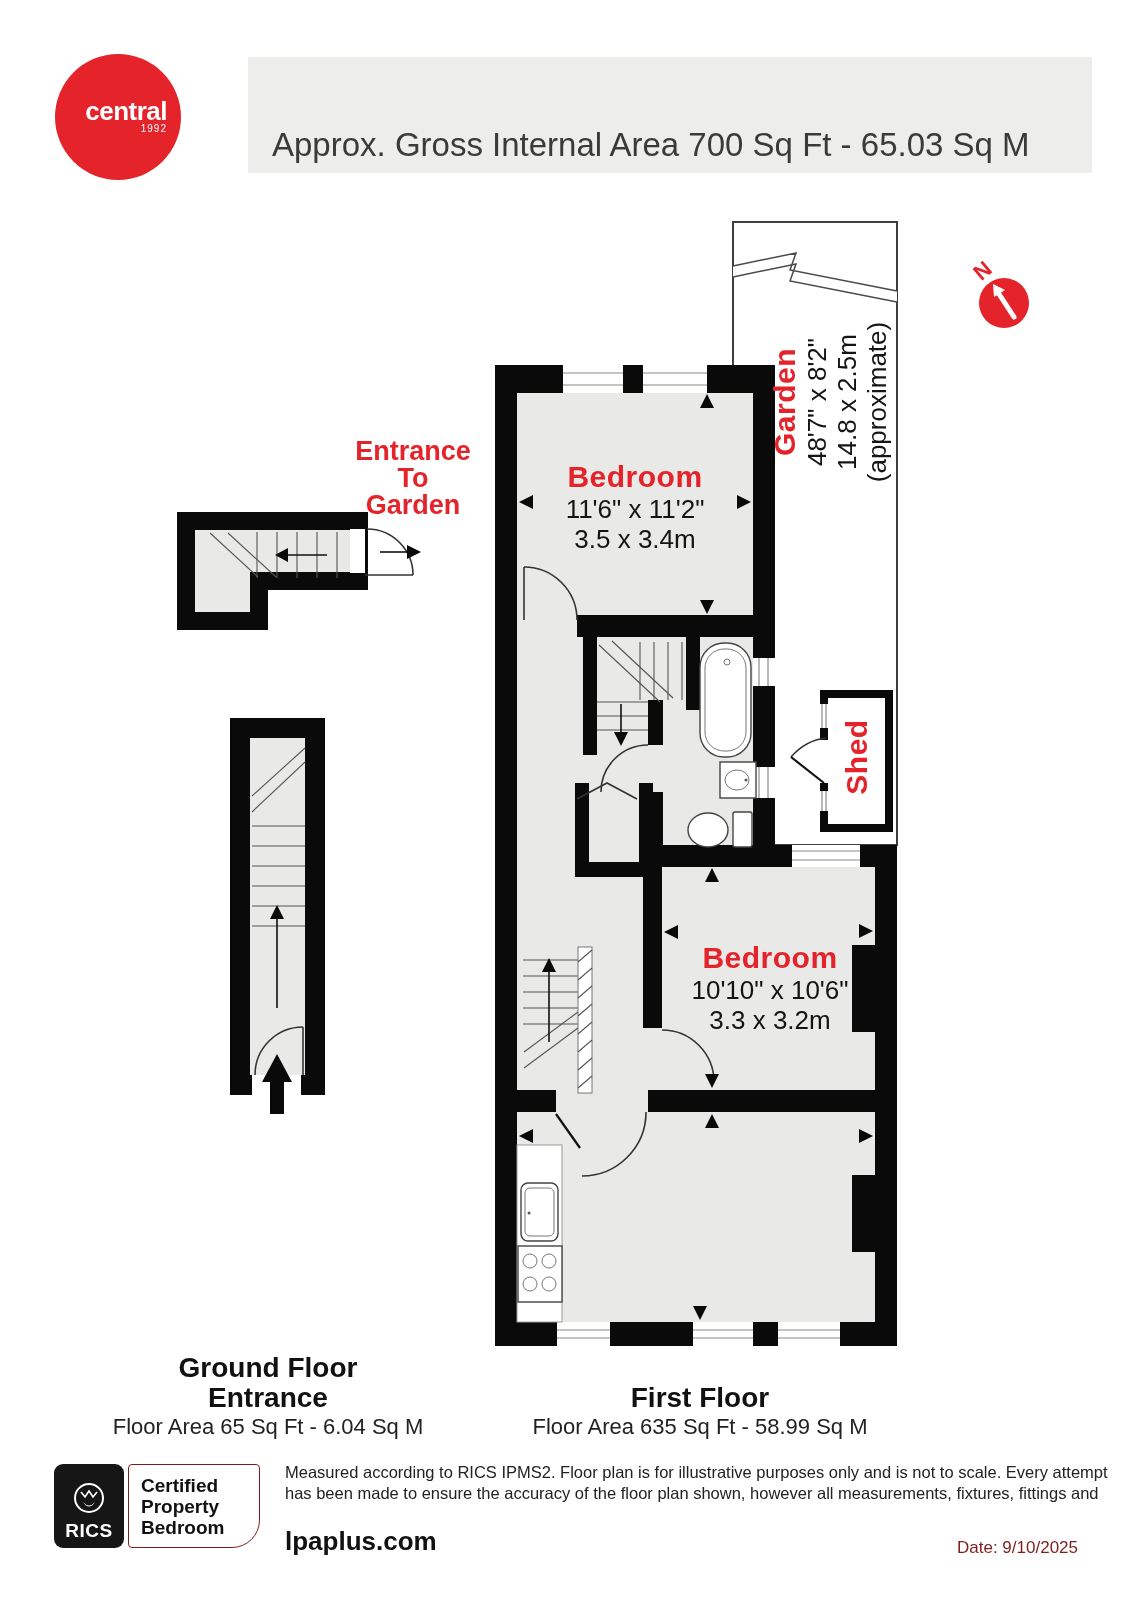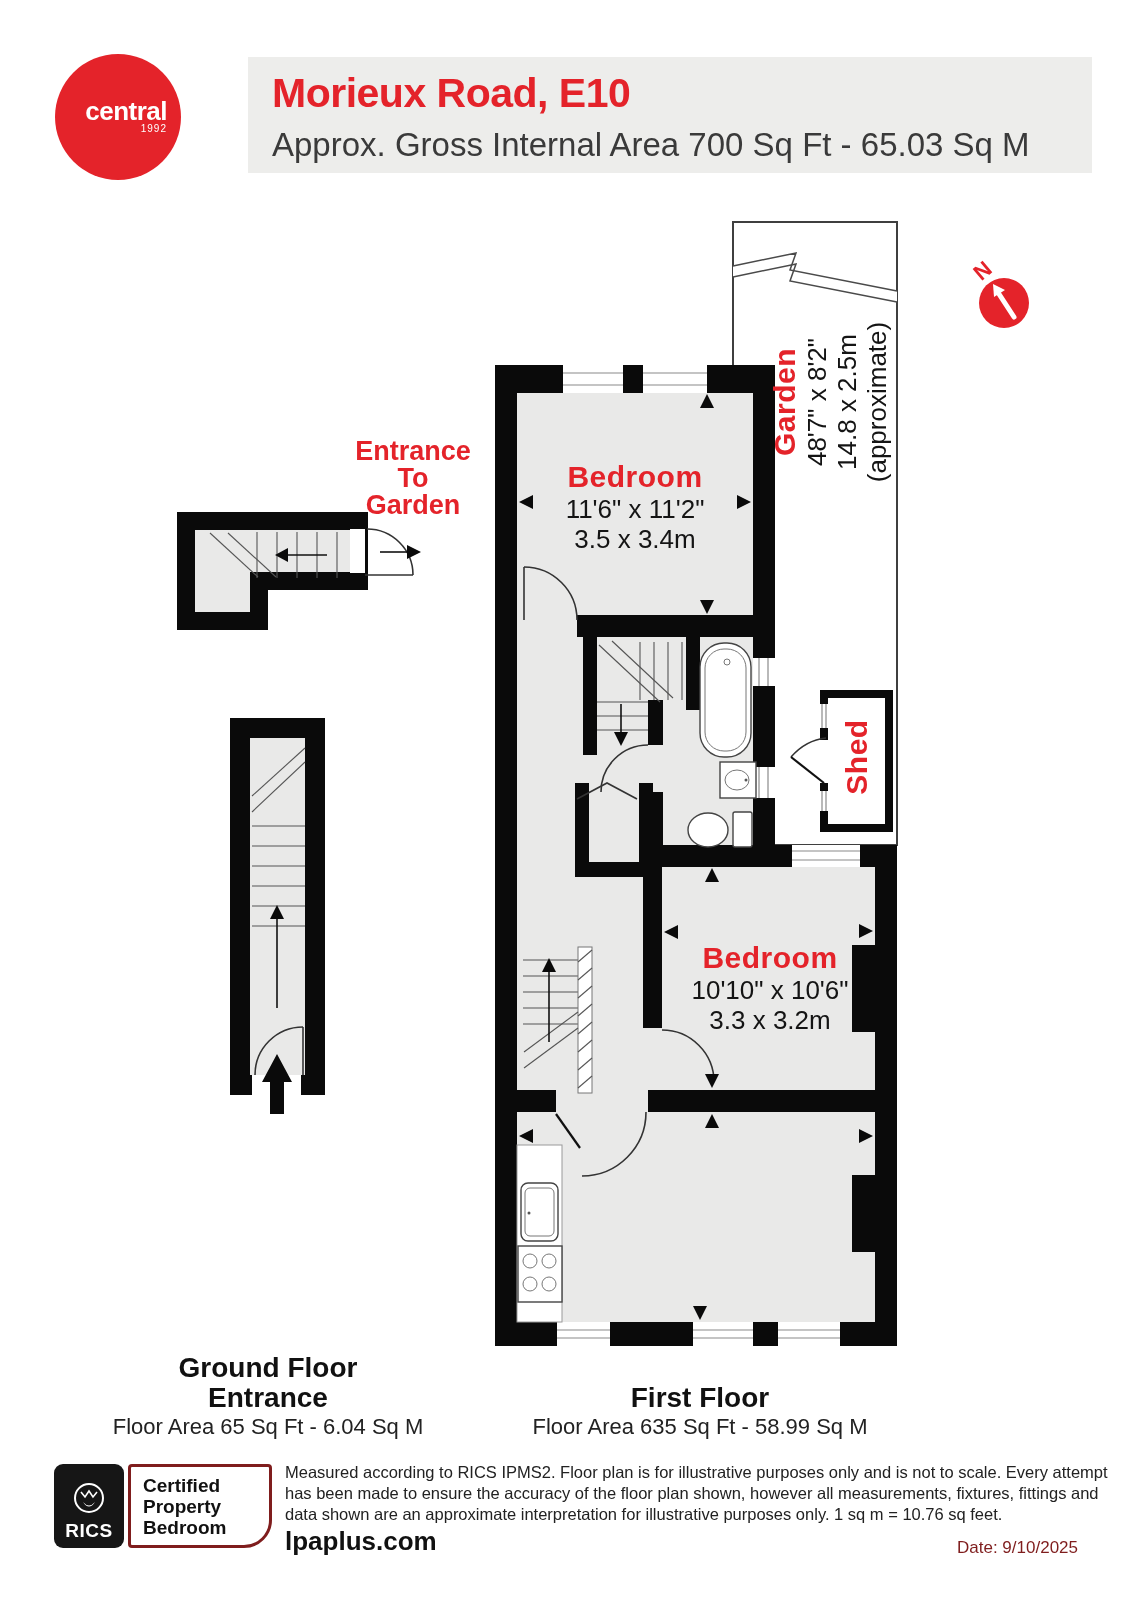--- a/index.html
+++ b/index.html
@@ -39,38 +39,37 @@
   .rot{transform:translate(-50%,-50%) rotate(-90deg);}
   .red-note{color:var(--accent);font-weight:bold;font-size:27px;line-height:27px;text-align:center;white-space:pre-line;}
   .north{color:var(--accent);font-weight:bold;font-size:22px;transform:rotate(-40deg);}
   
   .floor-title{font-size:28px;font-weight:bold;color:#111;line-height:30px;}
   .floor-area{font-size:22px;color:#222;line-height:28px;}
   
   .ricsbox{left:54px;top:1464px;width:70px;height:84px;background:#161616;border-radius:9px;
            display:flex;flex-direction:column;align-items:center;justify-content:flex-end;padding-bottom:6px;box-sizing:border-box;}
   .ricslabel{color:#fff;font-weight:bold;font-size:19px;letter-spacing:0.5px;}
-  .certbox{left:128px;top:1464px;width:144px;height:84px;border:3px solid #7f1d1d;border-radius:4px 4px 28px 4px;
+  .certbox{left:128px;top:1464px;width:132px;height:84px;border:1px solid #7f1d1d;border-radius:4px 4px 28px 4px;
            box-sizing:border-box;display:flex;flex-direction:column;justify-content:center;padding-left:12px;background:#fff;}
   .certline{font-size:19px;font-weight:bold;color:#111;line-height:21px;}
   .discl{font-size:16.5px;color:#222;line-height:21.5px;white-space:nowrap;}
   .site{font-size:26px;font-weight:bold;color:#111;}
   .date{font-size:17px;color:#7f1d1d;}
 </style>
 </head>
 <body>
 
 <div id="canvas">
 
   <div class="abs band"></div>
   <div class="abs logo">
     <span class="brand">central</span>
     <span class="brand-year">1992</span>
   </div>
-  <div class="abs title">Morieux Road, E10</div>
   <div class="abs subtitle">Approx. Gross Internal Area 700 Sq Ft - 65.03 Sq M</div>
 
   <svg class="abs plan" width="1131" height="1600" viewBox="0 0 1131 1600">
 
     <g>
       <rect class="gborder" x="733" y="222" width="164" height="623"></rect>
       <polygon points="733,266 796,253 790,270 897,291 897,302 790,281 796,264 733,277" fill="#fff"></polygon>
       <polyline class="zig" points="733,266 796,253 790,270 897,291"></polyline>
       <polyline class="zig" points="733,277 796,264 790,281 897,302"></polyline>
     </g>
@@ -321,17 +320,16 @@
     </svg>
     <span class="ricslabel">RICS</span>
   </div>
   <div class="abs certbox">
     <div class="certline">Certified</div>
     <div class="certline">Property</div>
     <div class="certline">Bedroom</div>
   </div>
   <div class="abs discl" style="left:285px;top:1462px;">Measured according to RICS IPMS2. Floor plan is for illustrative purposes only and is not to scale. Every attempt</div>
   <div class="abs discl" style="left:285px;top:1483px;">has been made to ensure the accuracy of the floor plan shown, however all measurements, fixtures, fittings and</div>
-  <div class="abs discl" style="left:285px;top:1504px;">data shown are an approximate interpretation for illustrative purposes only. 1 sq m = 10.76 sq feet.</div>
   <div class="abs site" style="left:285px;top:1526px;">lpaplus.com</div>
   <div class="abs date" style="right:53px;top:1538px;">Date: 9/10/2025</div>
 
 </div>
 
 </body></html>

